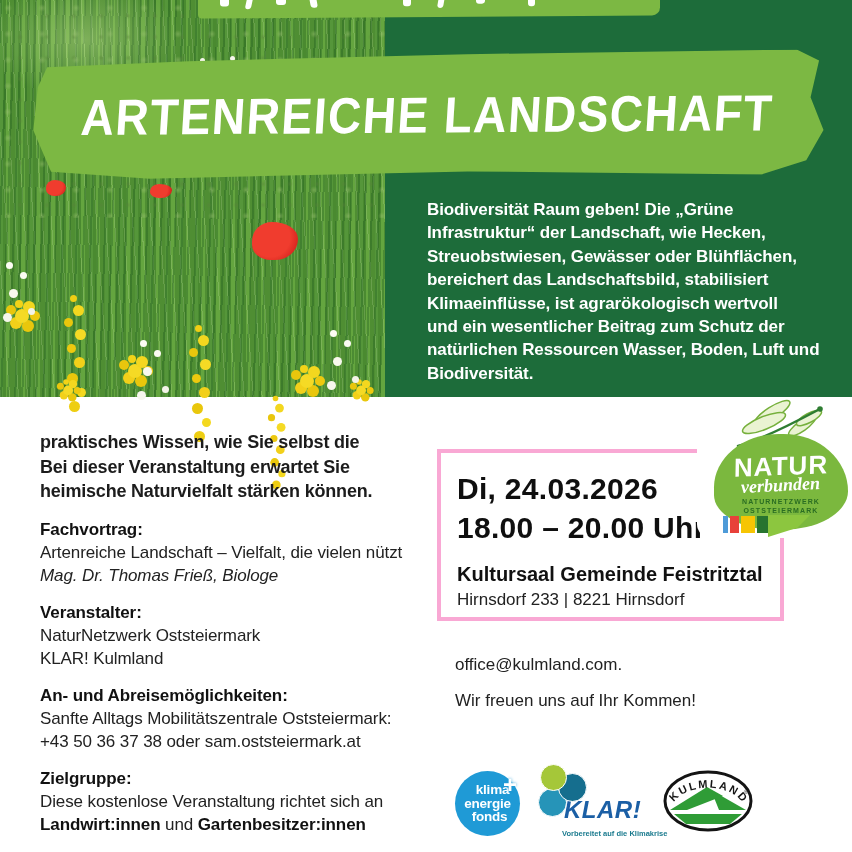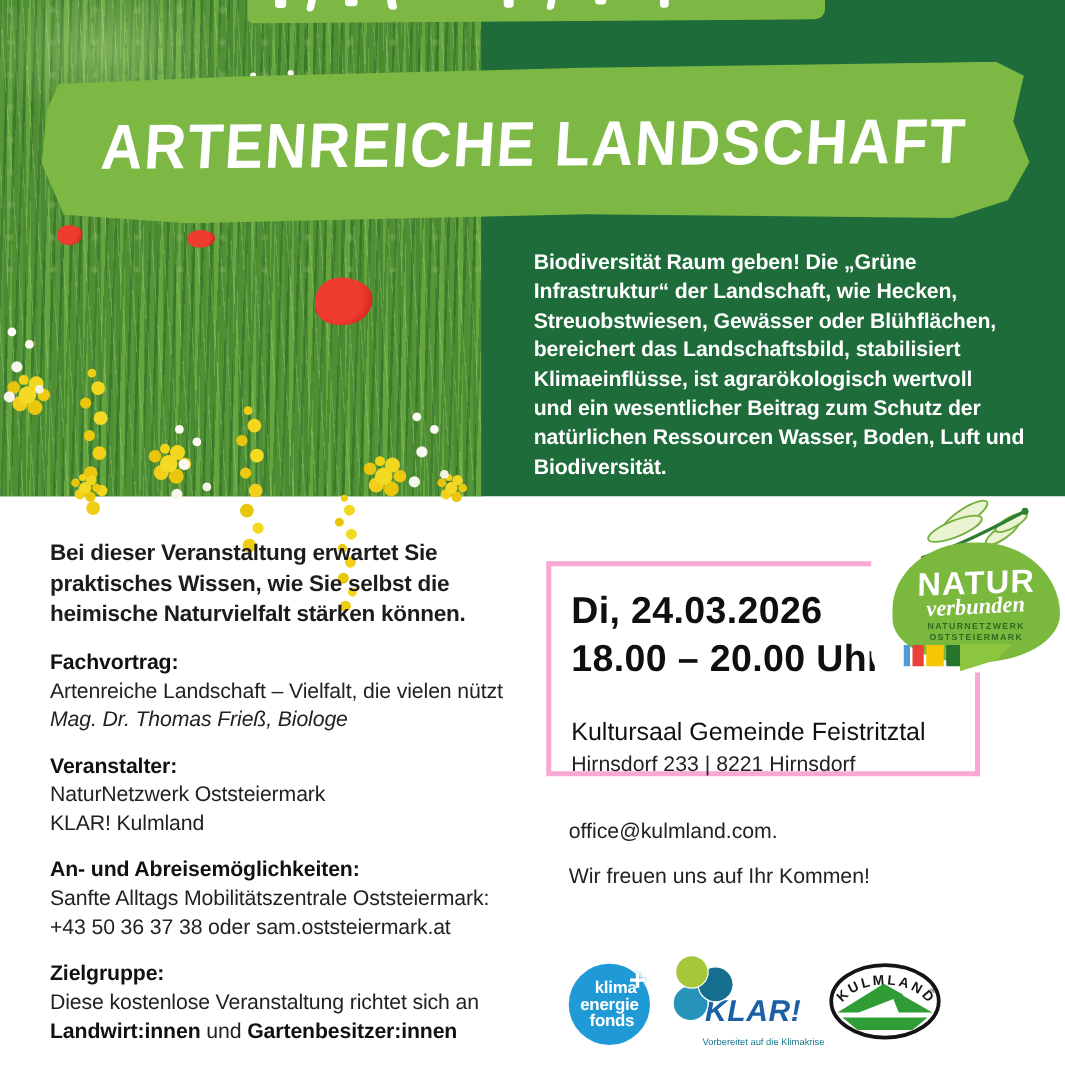--- a/index.html
+++ b/index.html
@@ -54,21 +54,21 @@
   .sec{margin-top:14px;font-size:17px;line-height:23px;letter-spacing:-.1px;white-space:nowrap;color:#222;}
   .sec:first-of-type{margin-top:33px;}
   .sec .lbl{font-weight:800;color:#111;}
   .it{font-style:italic;}
   .b{font-weight:800;color:#111;}
 
   
   .event-box{position:absolute;left:437px;top:449px;width:347px;height:172px;
     border:4px solid #f9a8d4;box-sizing:border-box;padding:16px 0 0 16px;}
   .ev-date,.ev-time{font-size:30px;font-weight:800;line-height:39px;letter-spacing:.3px;color:#0f0f0f;white-space:nowrap;}
-  .ev-venue{margin-top:28px;font-size:20px;font-weight:400;color:#111;white-space:nowrap;}
+  .ev-venue{margin-top:16px;font-size:20px;font-weight:700;color:#111;white-space:nowrap;}
   .ev-addr{margin-top:4px;font-size:17px;color:#222;white-space:nowrap;}
 
   
   .natur-backing{position:absolute;left:697px;top:426px;width:155px;height:112px;background:#fff;border-radius:14px;}
   .natur-blob{position:absolute;left:714px;top:434px;width:134px;height:96px;background:#7bb83e;
     border-radius:50% 50% 52% 48%/58% 62% 42% 38%;
     display:flex;flex-direction:column;align-items:center;justify-content:center;padding-top:4px;box-sizing:border-box;}
   .natur-word{color:#fff;font-size:26px;font-weight:800;letter-spacing:1px;line-height:24px;
     transform:skewX(-3deg) rotate(-2deg);}
   .natur-script{color:#fff;font-family:"Liberation Serif",serif;font-style:italic;font-weight:700;
@@ -88,21 +88,21 @@
   
   .klima-circle{position:absolute;left:455px;top:771px;width:65px;height:65px;border-radius:50%;
     background:#1f9ad6;color:#fff;display:flex;flex-direction:column;align-items:center;justify-content:center;
     font-weight:700;font-size:13.5px;line-height:13.5px;letter-spacing:-.2px;}
   .klima-plus{position:absolute;left:503px;top:771px;color:#fff;font-size:24px;font-weight:700;
     text-shadow:0 0 3px rgba(31,154,214,.9);z-index:3;}
   .klar{position:absolute;left:534px;top:762px;width:130px;height:80px;}
   .klar .c{position:absolute;border-radius:50%;border:1px solid #fff;box-sizing:border-box;}
   .klar-name{position:absolute;left:30px;top:34px;font-size:24px;font-weight:800;font-style:italic;
     color:#1b5fa5;letter-spacing:.5px;text-align:center;}
-  .klar-tag{position:absolute;left:28px;top:67px;font-size:7.5px;font-weight:400;color:#1a7a8e;white-space:nowrap;}
+  .klar-tag{position:absolute;left:28px;top:67px;font-size:7.5px;font-weight:700;color:#1a7a8e;white-space:nowrap;}
   .kulmland{position:absolute;left:661px;top:768px;}
 </style>
 </head>
 <body>
 
 <div class="page">
 
   <div class="photo">
     <div class="seeds"></div>
     <div class="fl ycol" style="left:70px;top:295px"></div>
@@ -148,22 +148,22 @@
     <span class="wm" style="left:278px;width:9px;height:8px"></span>
     <span class="wm" style="left:330px;width:7px;height:11px"></span>
   </div>
 
   <div class="banner">
     <h1>ARTENREICHE LANDSCHAFT</h1>
   </div>
 
   <div class="left-col">
     <div class="lead">
+      <div>praktisches Wissen, wie Sie selbst die</div>
       <div>Bei dieser Veranstaltung erwartet Sie</div>
-      <div>praktisches Wissen, wie Sie selbst die</div>
       <div>heimische Naturvielfalt stärken können.</div>
     </div>
     <div class="sec">
       <div class="lbl">Fachvortrag:</div>
       <div>Artenreiche Landschaft – Vielfalt, die vielen nützt</div>
       <div class="it">Mag. Dr. Thomas Frieß, Biologe</div>
     </div>
     <div class="sec">
       <div class="lbl">Veranstalter:</div>
       <div>NaturNetzwerk Oststeiermark</div>

